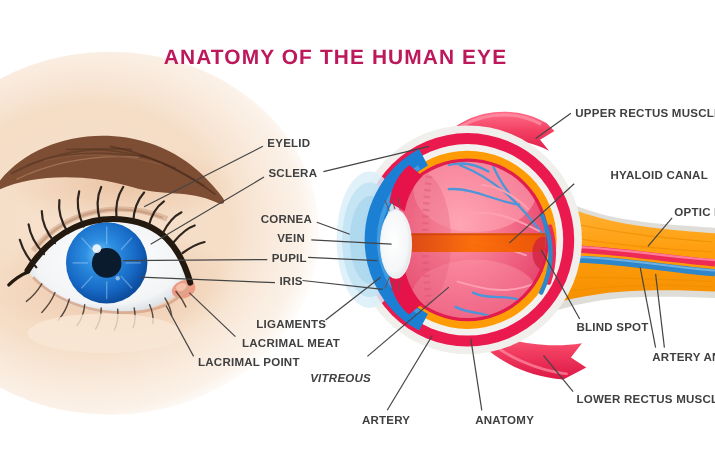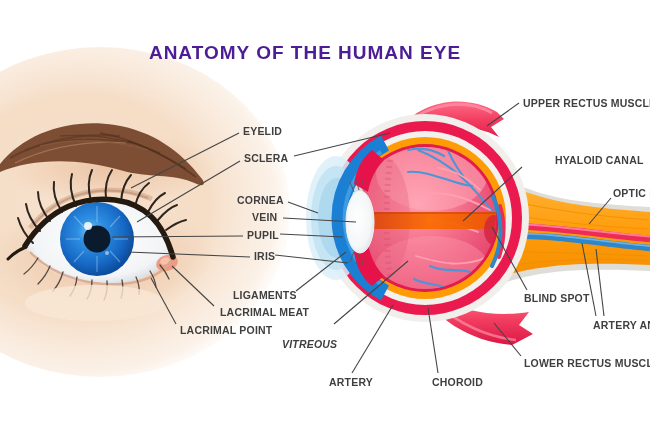--- a/index.html
+++ b/index.html
@@ -4,21 +4,21 @@
 <style>
   html,body{margin:0;padding:0;background:#fff;}
   #stage{
     position:relative;width:650px;height:433px;background:#ffffff;
     overflow:hidden;font-family:"Liberation Sans","DejaVu Sans",sans-serif;
   }
   #art{position:absolute;left:0;top:0;}
   .title{
     position:absolute;left:120px;top:42px;width:370px;margin:0;
     text-align:center;font-size:19px;font-weight:800;letter-spacing:1px;
-    color:#4c1d95;white-space:nowrap;
+    color:#be185d;white-space:nowrap;
   }
   .lbl{
     position:absolute;font-size:10.5px;font-weight:700;color:#3f3f3f;
     letter-spacing:0.2px;white-space:nowrap;line-height:14px;
   }
   
   .l-eyelid{left:243px;top:124px;}
   .l-sclera{left:244px;top:151px;}
   .l-cornea{left:237px;top:193px;}
   .l-lens{left:252px;top:210px;}
@@ -291,20 +291,20 @@
   <div class="lbl l-sclera">SCLERA</div>
   <div class="lbl l-cornea">CORNEA</div>
   <div class="lbl l-lens">VEIN</div>
   <div class="lbl l-pupil">PUPIL</div>
   <div class="lbl l-iris">IRIS</div>
   <div class="lbl l-ligaments">LIGAMENTS</div>
   <div class="lbl l-lacrimal-meat">LACRIMAL MEAT</div>
   <div class="lbl l-lacrimal-point">LACRIMAL POINT</div>
   <div class="lbl l-vitreous">VITREOUS</div>
   <div class="lbl l-retina">ARTERY</div>
-  <div class="lbl l-choroid">CHOROID</div>
+  <div class="lbl l-choroid">ANATOMY</div>
   <div class="lbl l-upper-rectus">UPPER RECTUS MUSCLE</div>
   <div class="lbl l-hyaloid">HYALOID CANAL</div>
   <div class="lbl l-optic-nerve">OPTIC NERVE</div>
   <div class="lbl l-blind-spot">BLIND SPOT</div>
   <div class="lbl l-artery-vein">ARTERY AND VEIN</div>
   <div class="lbl l-lower-rectus">LOWER RECTUS MUSCLE</div>
 </div>
 
 </body></html>

